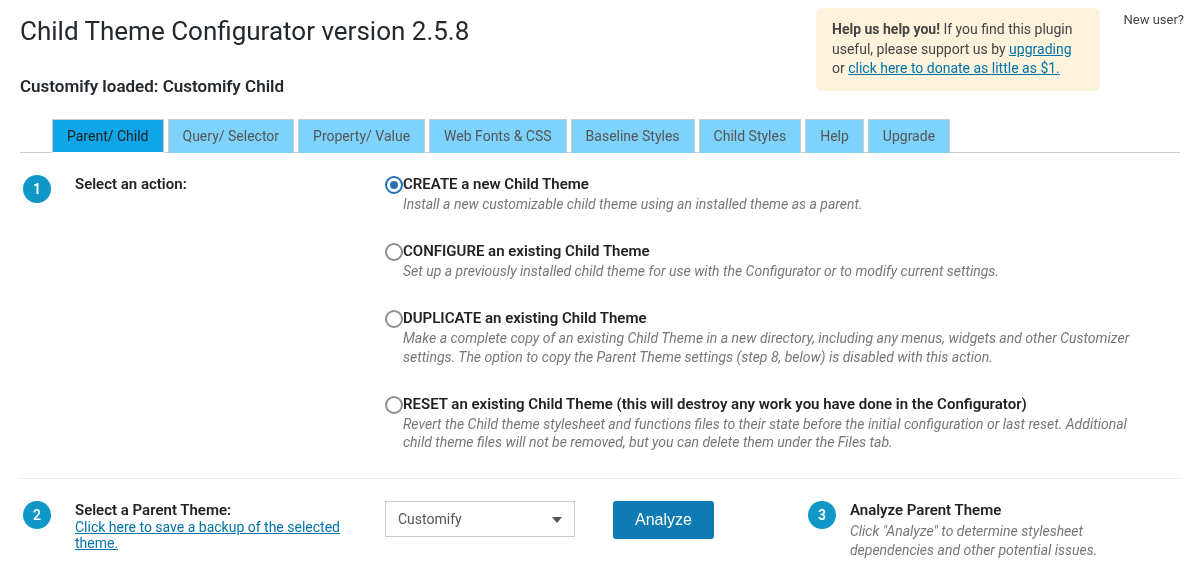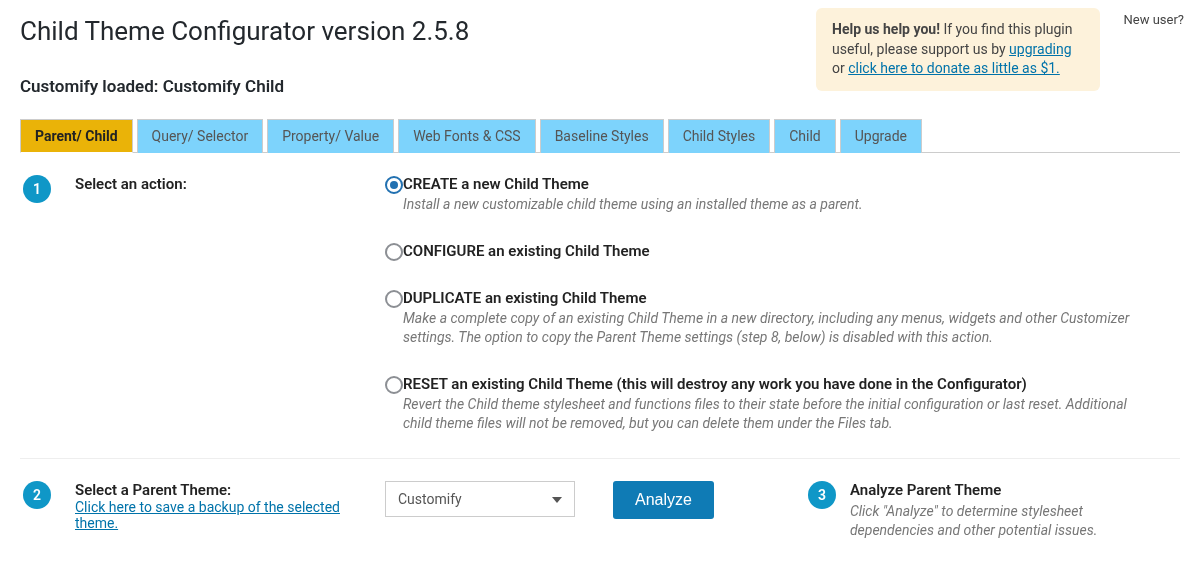--- a/index.html
+++ b/index.html
@@ -49,21 +49,21 @@
     background:#7dd3fc;
     border:1px solid #ccc;
     border-bottom:none;
     padding:8px 14px;
     font-size:14px;
     color:#555;
     cursor:pointer;
     position:relative;
     top:1px;
   }
-  .tab.active { background:#eab308; border-bottom:1px solid #fff; font-weight:700; color:#222;}
+  .tab.active { background:#0ea5e9; border-bottom:1px solid #fff; font-weight:400; color:#222;margin-left:32px;}
   
   .section { display:flex; padding:22px 0 18px 0; border-bottom:1px solid #eee;}
   .section:last-child { border-bottom:none;}
   .stepcol { width:55px; padding-left:3px; }
   .stepnum {
     width:28px;height:28px;border-radius:50%;background:#0f97c7;color:#fff;
     display:flex;align-items:center;justify-content:center;font-weight:600;font-size:14px;
   }
   .labelcol { width:310px; padding-right:20px; }
   .labelcol .lbl { font-weight:600; font-size:15px; color:#222; }
@@ -114,21 +114,21 @@
 
 <div class="loaded">Customify loaded: Customify Child</div>
 
 <div class="tabwrap">
   <div class="tab active">Parent/ Child</div>
   <div class="tab">Query/ Selector</div>
   <div class="tab">Property/ Value</div>
   <div class="tab">Web Fonts &amp; CSS</div>
   <div class="tab">Baseline Styles</div>
   <div class="tab">Child Styles</div>
-  <div class="tab">Child</div>
+  <div class="tab">Help</div>
   <div class="tab">Upgrade</div>
 </div>
 
 <div class="section">
   <div class="stepcol">
     <div class="stepnum">1</div>
   </div>
   <div class="labelcol">
     <div class="lbl">Select an action:</div>
   </div>
@@ -137,20 +137,21 @@
       <div class="radio-dot checked"></div>
       <div class="radio-text">
         <div class="opt-title">CREATE a new Child Theme</div>
         <div class="opt-desc">Install a new customizable child theme using an installed theme as a parent.</div>
       </div>
     </div>
     <div class="radio-item">
       <div class="radio-dot"></div>
       <div class="radio-text">
         <div class="opt-title">CONFIGURE an existing Child Theme</div>
+        <div class="opt-desc">Set up a previously installed child theme for use with the Configurator or to modify current settings.</div>
       </div>
     </div>
     <div class="radio-item">
       <div class="radio-dot"></div>
       <div class="radio-text">
         <div class="opt-title">DUPLICATE an existing Child Theme</div>
         <div class="opt-desc">Make a complete copy of an existing Child Theme in a new directory, including any menus, widgets and other Customizer settings. The option to copy the Parent Theme settings (step 8, below) is disabled with this action.</div>
       </div>
     </div>
     <div class="radio-item">

